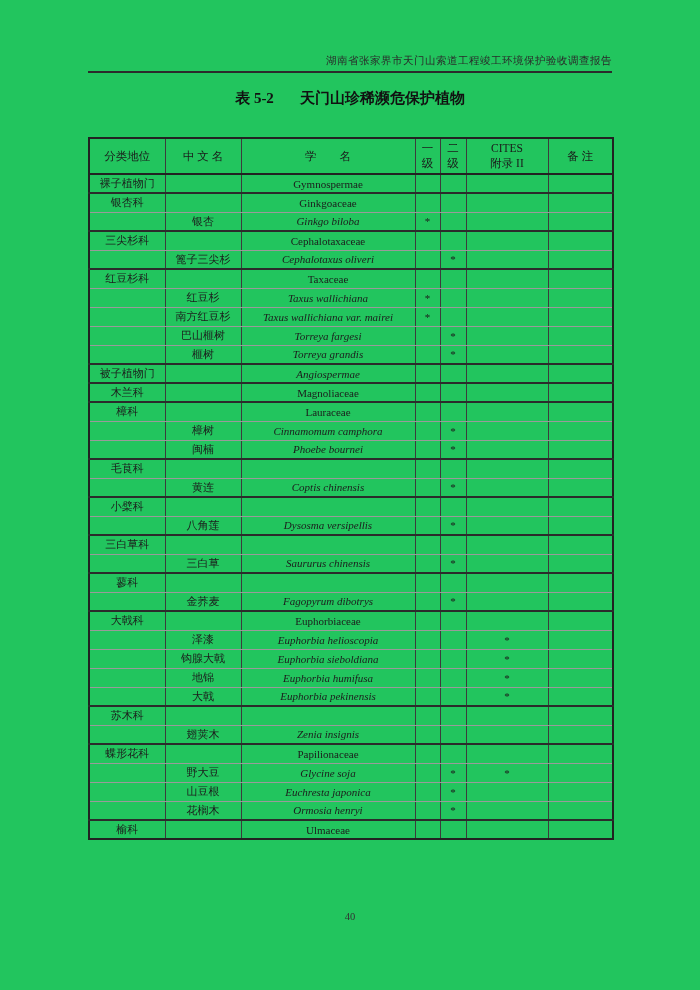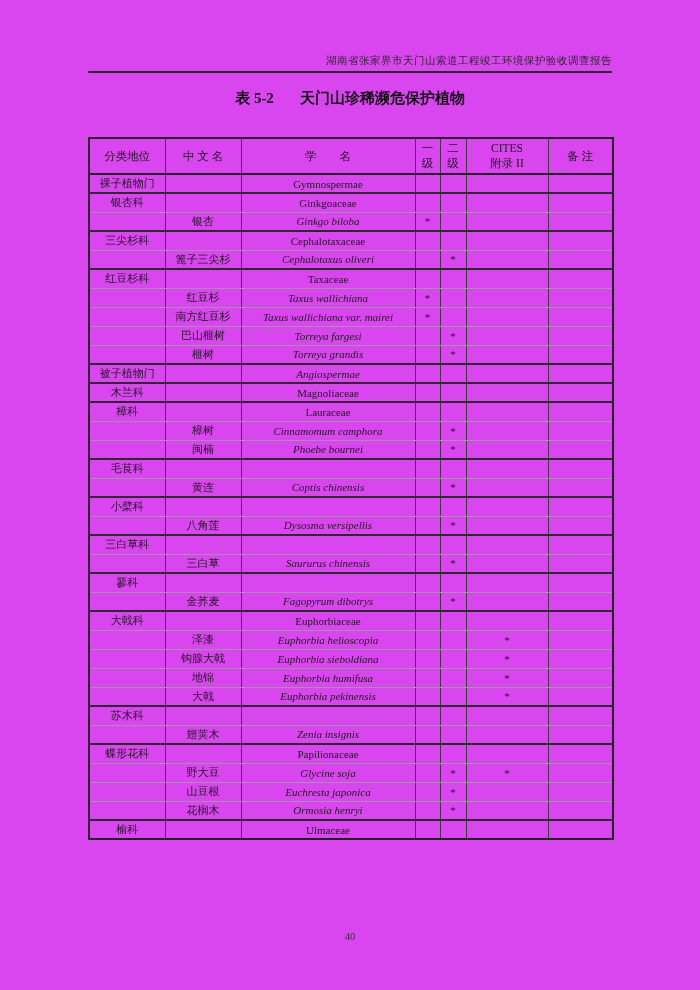--- a/index.html
+++ b/index.html
@@ -2,21 +2,21 @@
 <html><head>
 <meta charset="utf-8">
 <style>
   * { margin: 0; padding: 0; box-sizing: border-box; }
   html, body { background: #e8e8e8; }
   .page {
     position: relative;
     width: 700px;
     height: 990px;
     margin: 0 auto;
-    background: #d946ef;
+    background: #22c55e;
     font-family: "Liberation Serif", "DejaVu Serif", serif;
     color: #1c1c1c;
     overflow: hidden;
   }
   .margin-box { margin: 0 88px; width: 524px; }
 
   
   .running-header {
     padding-top: 54px;
     text-align: right;
@@ -83,21 +83,20 @@
 
   
   .page-number {
     position: absolute;
     top: 911px;
     left: 0;
     width: 100%;
     text-align: center;
     font-size: 10.5px;
     color: #333;
-    margin-top: 20px;
   }
 </style>
 </head>
 <body>
 
 <div class="page">
 
   <div class="margin-box">
     <div class="running-header">湖南省张家界市天门山索道工程竣工环境保护验收调查报告</div>
     <div class="header-rule"></div>

